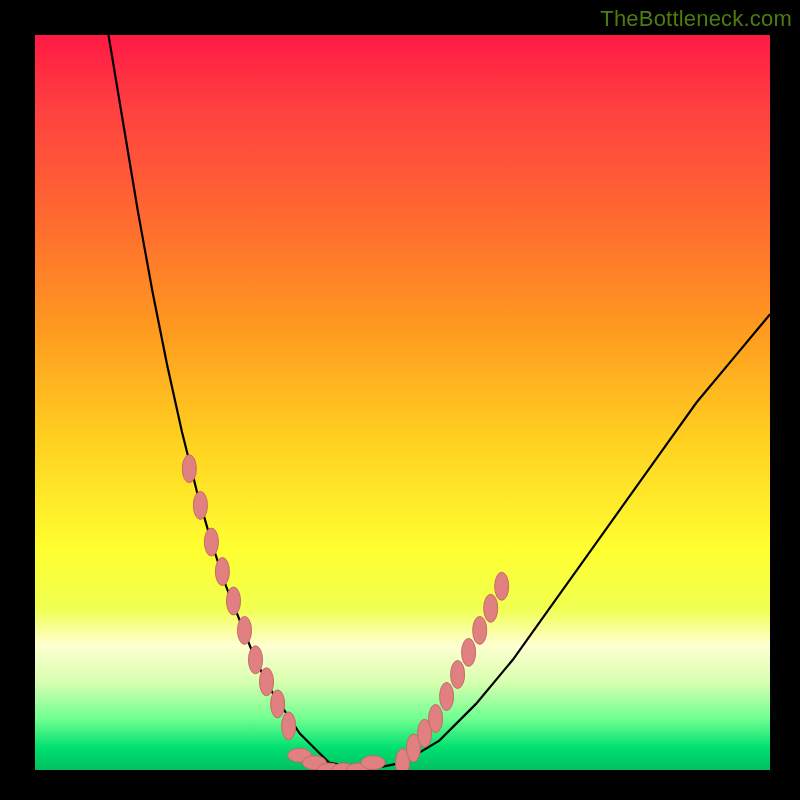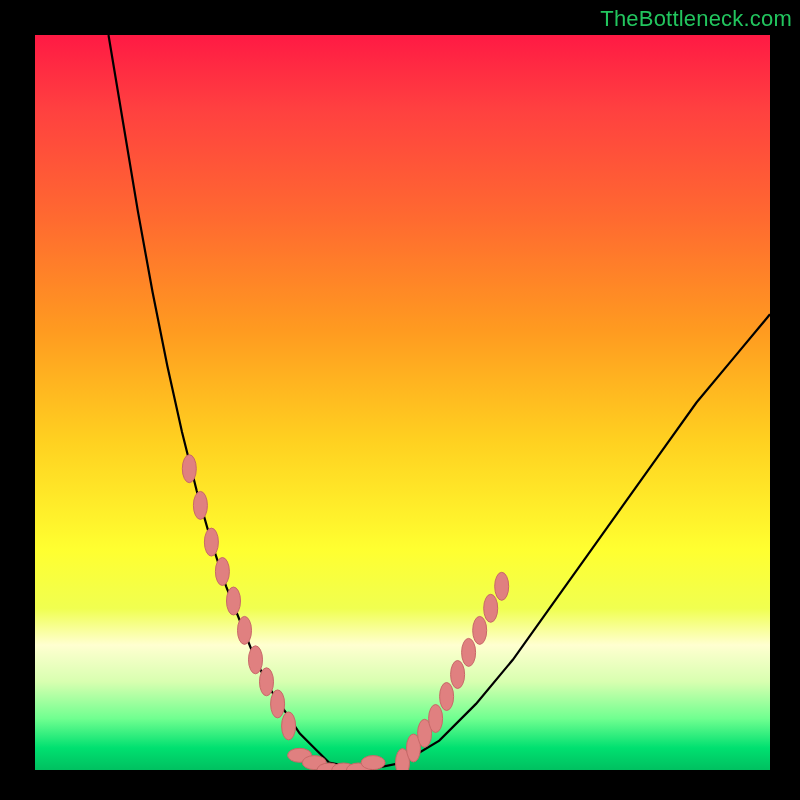--- a/index.html
+++ b/index.html
@@ -28,21 +28,21 @@
       #ffffd0 83%,
       #d8ffb0 88%,
       #70ff90 93%,
       #00e070 97%,
       #00c060 100%);
   }
   .watermark {
     position: absolute;
     top: 6px;
     right: 8px;
-    color: #22c55e;
+    color: #4d7c0f;
     font-size: 22px;
     font-weight: 500;
     letter-spacing: 0.2px;
     z-index: 10;
   }
   svg.curve {
     position: absolute;
     left: 0;
     top: 0;
     width: 735px;

